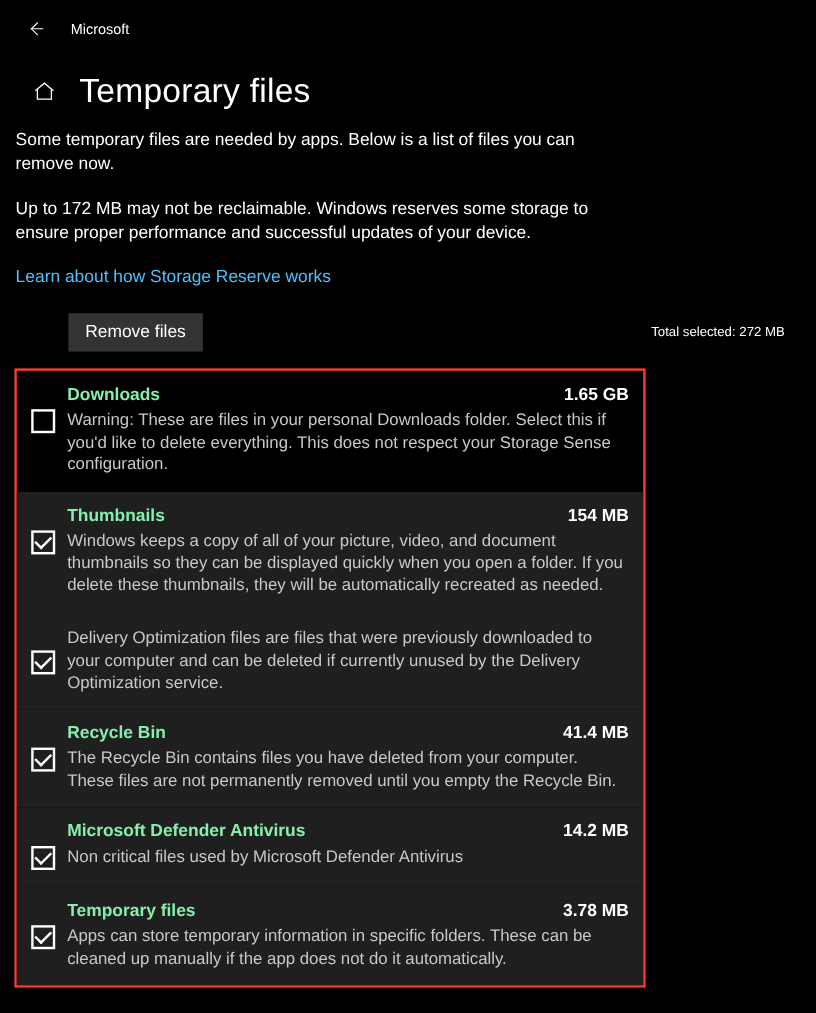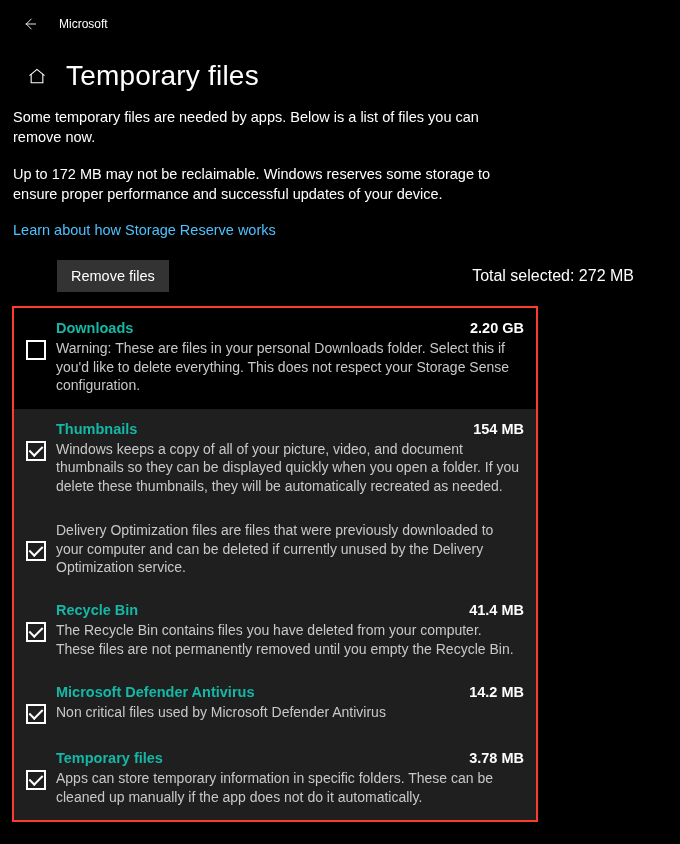--- a/index.html
+++ b/index.html
@@ -77,22 +77,21 @@
     border: none;
     color: #fff;
     font-size: 14.5px;
     padding: 8px 14px;
     cursor: pointer;
     font-family: inherit;
     margin-left: 31px;
   }
   .total-selected {
     margin-left: auto;
-    margin-right: 20px;
-    font-size: 16px;
+    font-size: 11px;
   }
   .highlight-box {
     border: 2px solid #ff3b30;
     margin: 0 12px 0 12px;
     width: 526px;
   }
   .item {
     display: flex;
     padding: 12px 12px 14px 12px;
     align-items: flex-start;
@@ -120,21 +119,21 @@
     transform: rotate(45deg);
   }
   .item-body { flex: 1; }
   .item-header {
     display: flex;
     justify-content: space-between;
     font-weight: 600;
     font-size: 14.5px;
     margin-bottom: 3px;
   }
-  .item-title { color: #14b8a6; }
+  .item-title { color: #86efac; }
   .item-size { color: #fff; padding-left: 12px; white-space: nowrap; }
   .item-desc {
     color: #c8c8c8;
     font-size: 14px;
     line-height: 1.32;
   }
 </style>
 </head>
 <body>
 
@@ -170,21 +169,21 @@
   <span class="total-selected">Total selected: 272 MB</span>
 </div>
 
 <div class="highlight-box">
 
   <div class="item">
     <div class="checkbox"></div>
     <div class="item-body">
       <div class="item-header">
         <span class="item-title">Downloads</span>
-        <span class="item-size">2.20 GB</span>
+        <span class="item-size">1.65 GB</span>
       </div>
       <div class="item-desc">Warning: These are files in your personal Downloads folder. Select this if you'd like to delete everything. This does not respect your Storage Sense configuration.</div>
     </div>
   </div>
 
   <div class="item shaded">
     <div class="checkbox checked"></div>
     <div class="item-body">
       <div class="item-header">
         <span class="item-title">Thumbnails</span>

